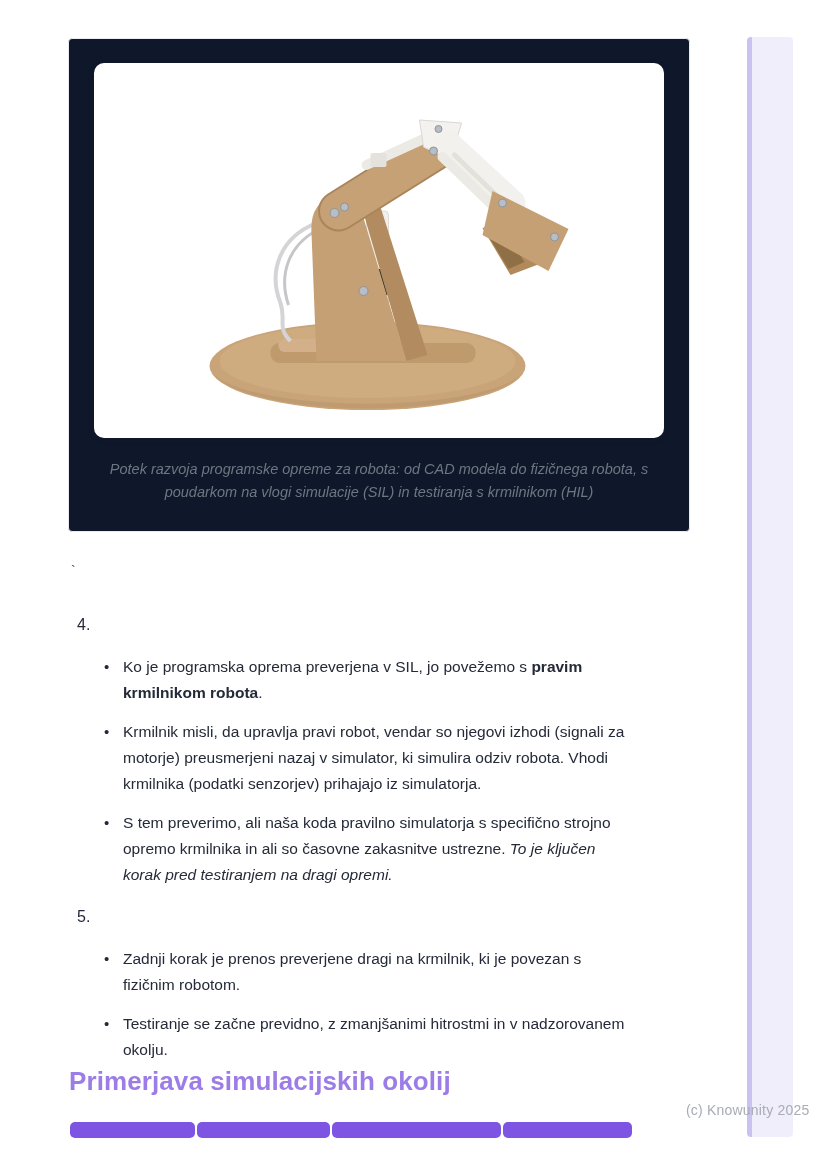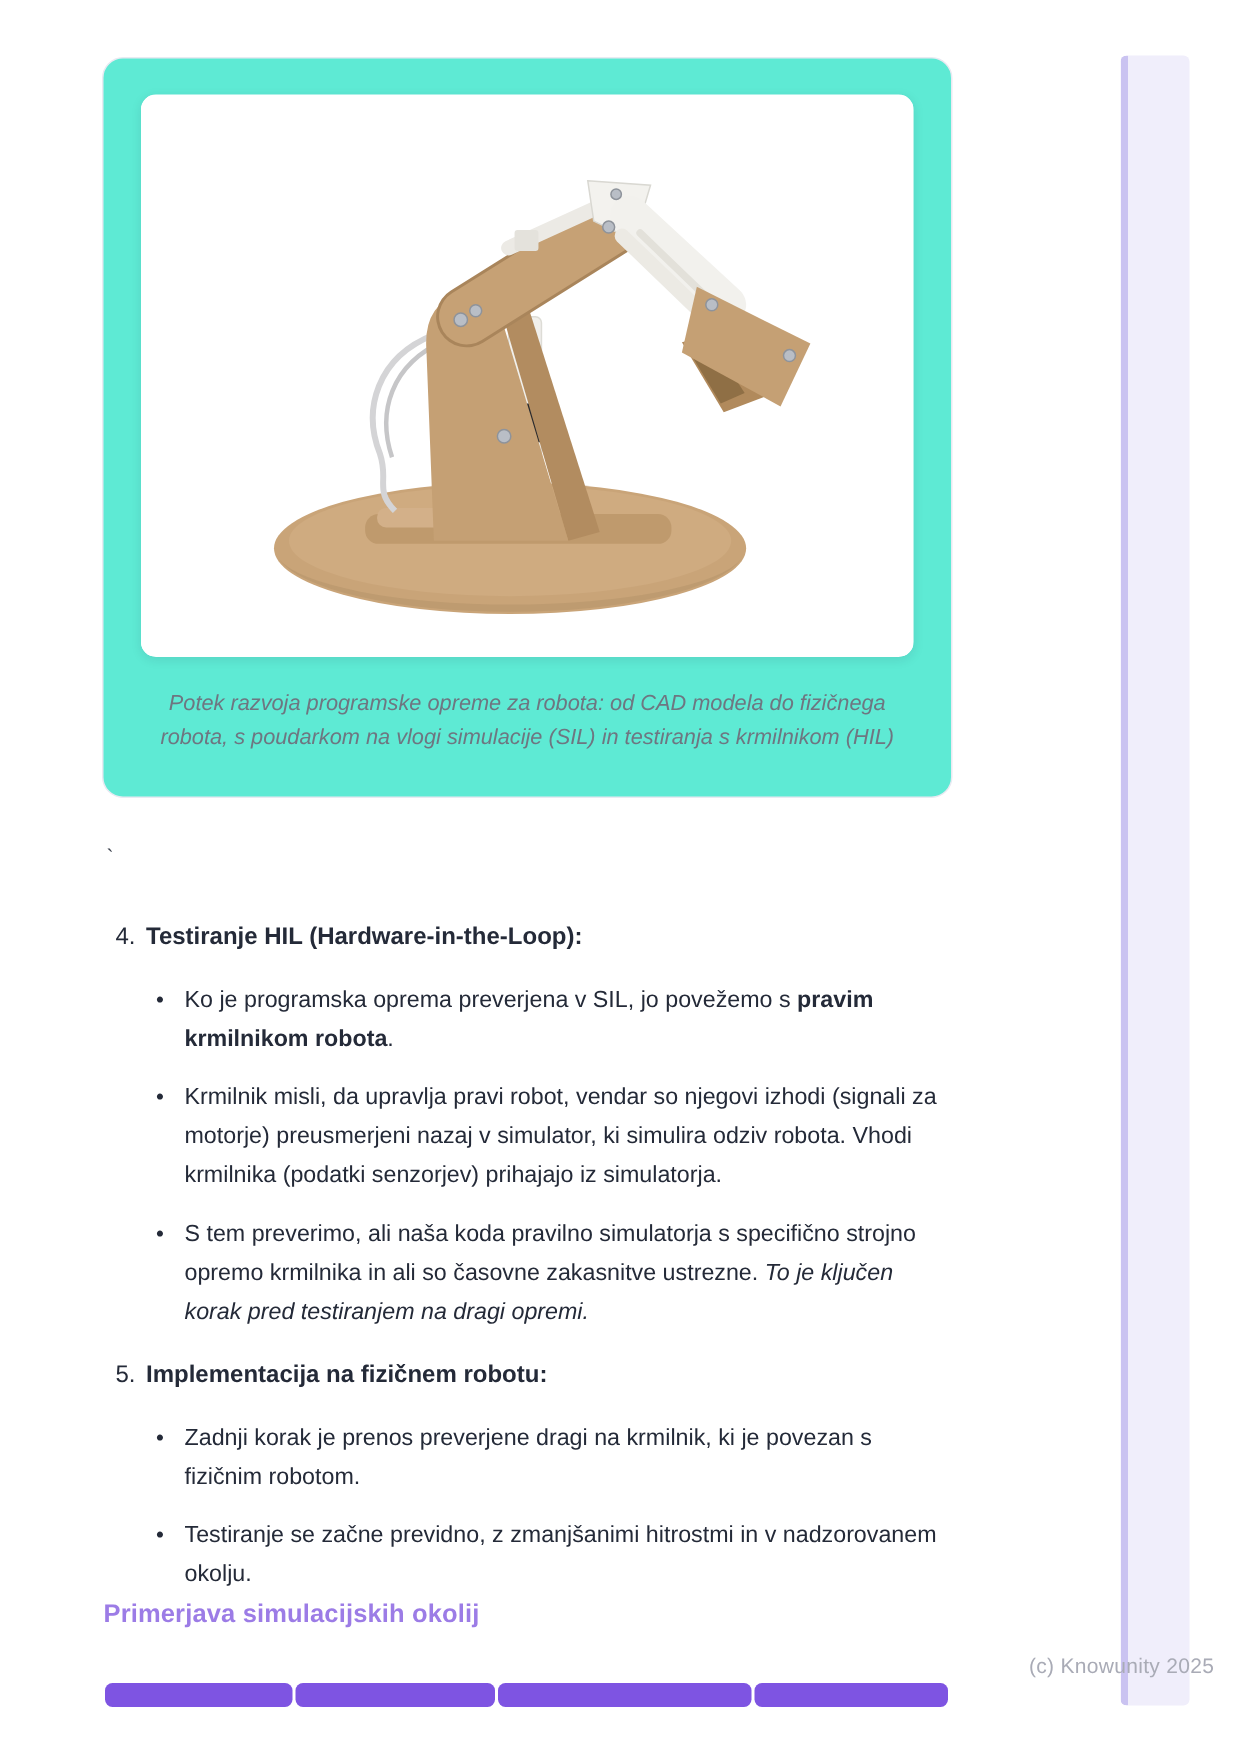--- a/index.html
+++ b/index.html
@@ -2,22 +2,22 @@
 <html><head>
 <meta charset="utf-8">
 <style>
   * { margin:0; padding:0; box-sizing:border-box; }
   html,body { background:#ffffff; }
   body { font-family:"Liberation Sans","DejaVu Sans",sans-serif; }
   .page { position:relative; width:828px; height:1171px; background:#ffffff; overflow:hidden; }
 
   
   .figure-card {
-    position:absolute; left:68px; top:38px; width:567px; height:494px;
-    background:#5eead4; border:1px solid #e9eaf2; border-radius:14px;
+    position:absolute; left:68px; top:38px; width:622px; height:494px;
+    background:#0f172a; border:1px solid #e9eaf2; border-radius:4px;
     padding:24px 25px;
   }
   .figure-image {
     height:375px; background:#ffffff; border-radius:10px;
     box-shadow:0 2px 7px rgba(25,28,60,0.10);
     overflow:hidden;
   }
   .figure-image svg { display:block; width:100%; height:100%; }
   .figure-caption {
     margin-top:20px; padding:0 12px;
@@ -34,21 +34,21 @@
   .num-item .num-title { font-weight:700; }
   ul.bullets { list-style:none; margin:0 0 16px 0; padding-left:36px; }
   ul.bullets li { display:flex; margin-bottom:13px; font-size:15.5px; line-height:26px; }
   .bullet-glyph { width:19px; flex:0 0 19px; font-size:15px; }
   .bullet-text { flex:1; }
   .seg-bold { font-weight:700; }
   .seg-italic { font-style:italic; }
 
   .section-heading {
     position:absolute; left:69px; top:1066px; width:560px;
-    font-size:17px; font-weight:700; color:#9c7ce6; letter-spacing:0.1px;
+    font-size:26px; font-weight:700; color:#9c7ce6; letter-spacing:0.1px;
   }
 
   
   .table-bar { position:absolute; left:70px; top:1122px; width:564px; height:16px; display:flex; gap:2px; }
   .table-bar .cell { background:#7e54e2; border-radius:5px; height:16px; }
   .table-bar .c1 { width:125px; }
   .table-bar .c2 { width:133px; }
   .table-bar .c3 { width:169px; }
   .table-bar .c4 { width:129px; }
 
@@ -131,41 +131,39 @@
     </div>
     <div class="figure-caption">Potek razvoja programske opreme za robota: od CAD modela do fizičnega robota, s poudarkom na vlogi simulacije (SIL) in testiranja s krmilnikom (HIL)</div>
   </div>
 
   <div class="stray">`</div>
 
   <div class="content">
 
     <div class="num-item">
       <span class="num">4.</span>
-      <span class="num-title">Testiranje HIL (Hardware-in-the-Loop):</span>
     </div>
 
     <ul class="bullets">
       <li>
         <span class="bullet-glyph">•</span>
         <span class="bullet-text"><span>Ko je programska oprema preverjena v SIL, jo povežemo s </span><span class="seg-bold">pravim krmilnikom robota</span><span>.</span></span>
       </li>
       <li>
         <span class="bullet-glyph">•</span>
         <span class="bullet-text"><span>Krmilnik misli, da upravlja pravi robot, vendar so njegovi izhodi (signali za motorje) preusmerjeni nazaj v simulator, ki simulira odziv robota. Vhodi krmilnika (podatki senzorjev) prihajajo iz simulatorja.</span></span>
       </li>
       <li>
         <span class="bullet-glyph">•</span>
         <span class="bullet-text"><span>S tem preverimo, ali naša koda pravilno simulatorja s specifično strojno opremo krmilnika in ali so časovne zakasnitve ustrezne. </span><span class="seg-italic">To je ključen korak pred testiranjem na dragi opremi.</span></span>
       </li>
     </ul>
 
     <div class="num-item">
       <span class="num">5.</span>
-      <span class="num-title">Implementacija na fizičnem robotu:</span>
     </div>
 
     <ul class="bullets">
       <li>
         <span class="bullet-glyph">•</span>
         <span class="bullet-text"><span>Zadnji korak je prenos preverjene dragi na krmilnik, ki je povezan s fizičnim robotom.</span></span>
       </li>
       <li>
         <span class="bullet-glyph">•</span>
         <span class="bullet-text"><span>Testiranje se začne previdno, z zmanjšanimi hitrostmi in v nadzorovanem okolju.</span></span>

